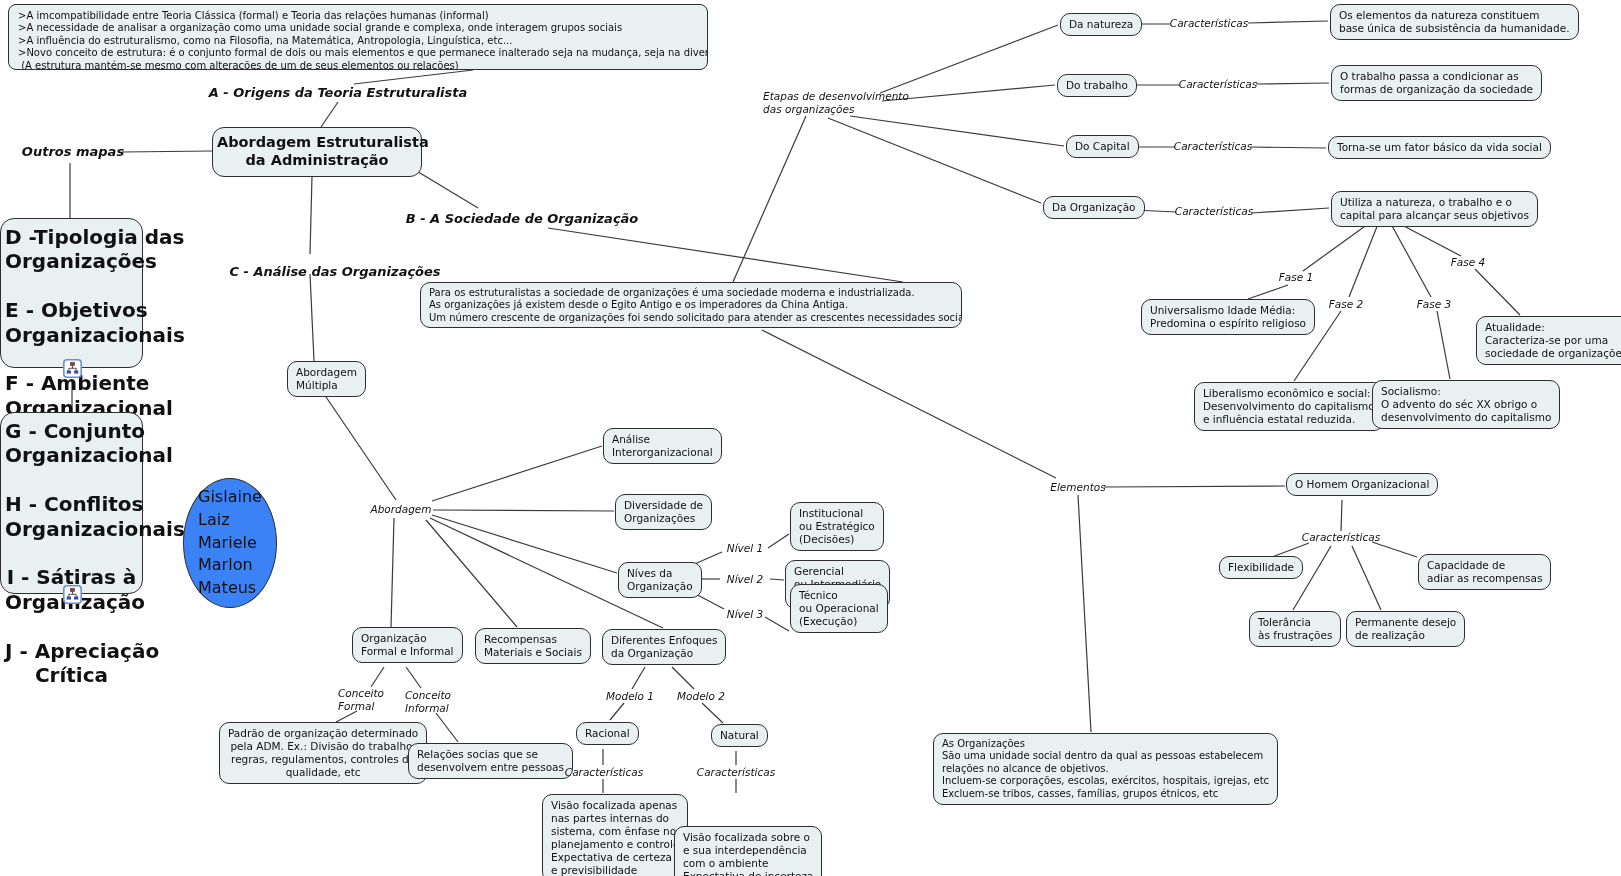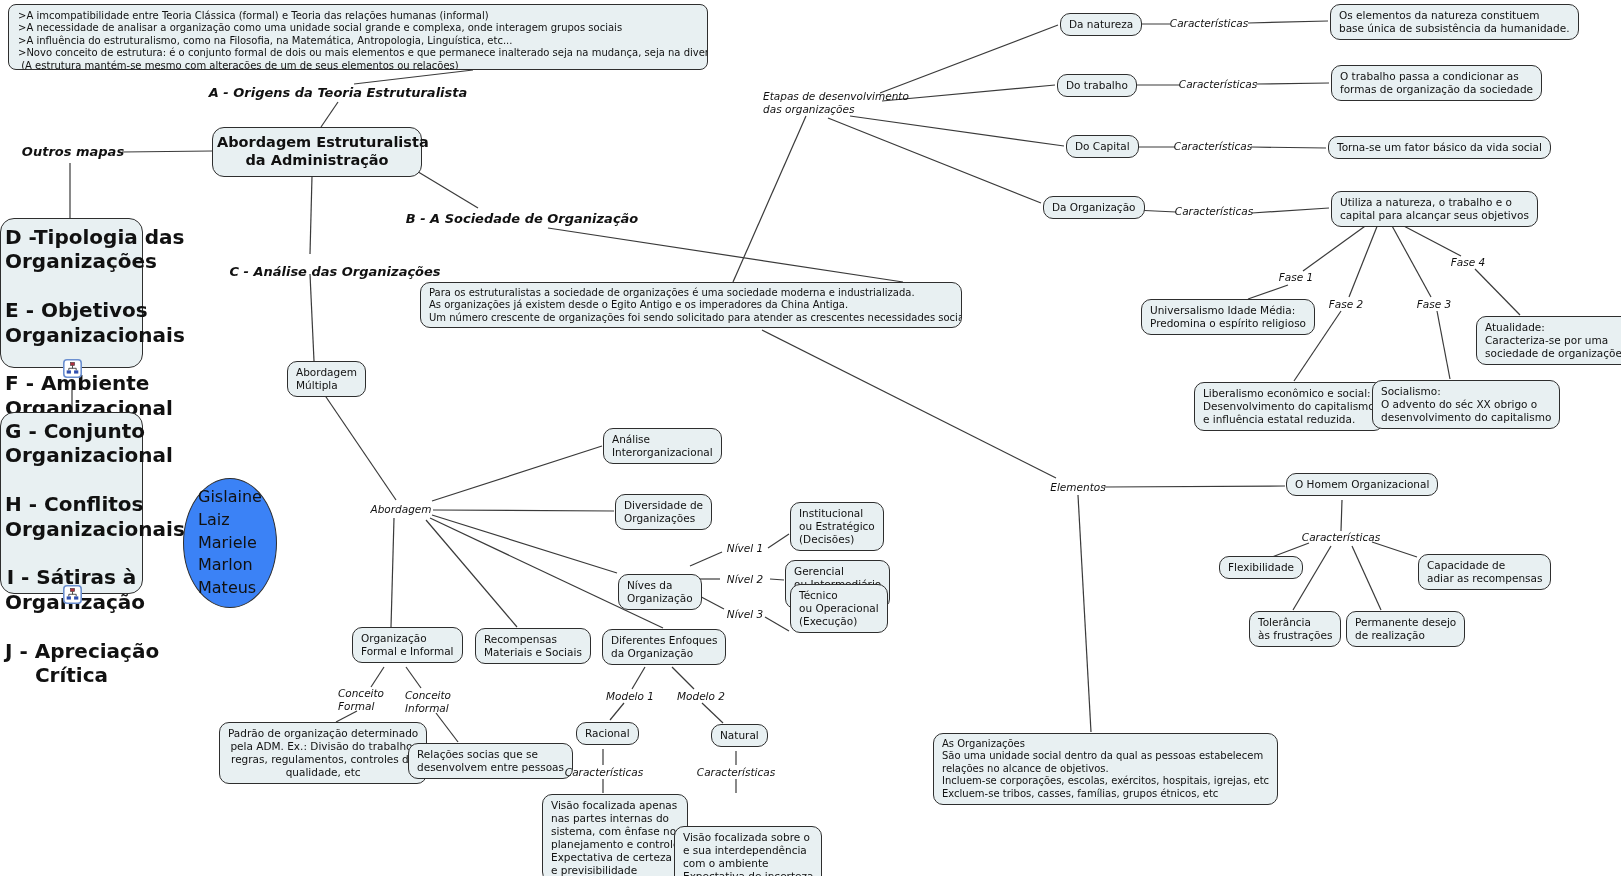--- a/index.html
+++ b/index.html
@@ -210,21 +210,21 @@
 Marlon
 Mateus</div>
 
   <div class="box" style="left:287px; top:361px;">Abordagem
 Múltipla</div>
   <div class="label" style="left:401px; top:503px;">Abordagem</div>
   <div class="box" style="left:603px; top:428px;">Análise
 Interorganizacional</div>
   <div class="box" style="left:615px; top:494px;">Diversidade de
 Organizações</div>
-  <div class="box" style="left:618px; top:574px;border-radius:10px;">Níves da
+  <div class="box" style="left:618px; top:562px;border-radius:10px;">Níves da
 Organização</div>
   <div class="label" style="left:745px; top:542px;">Nível 1</div>
   <div class="label" style="left:745px; top:573px;">Nível 2</div>
   <div class="label" style="left:745px; top:608px;">Nível 3</div>
   <div class="box" style="left:790px; top:502px;">Institucional
 ou Estratégico
 (Decisões)</div>
   <div class="box" style="left:785px; top:560px;">Gerencial
 ou Intermediário
 (Planos)</div>

